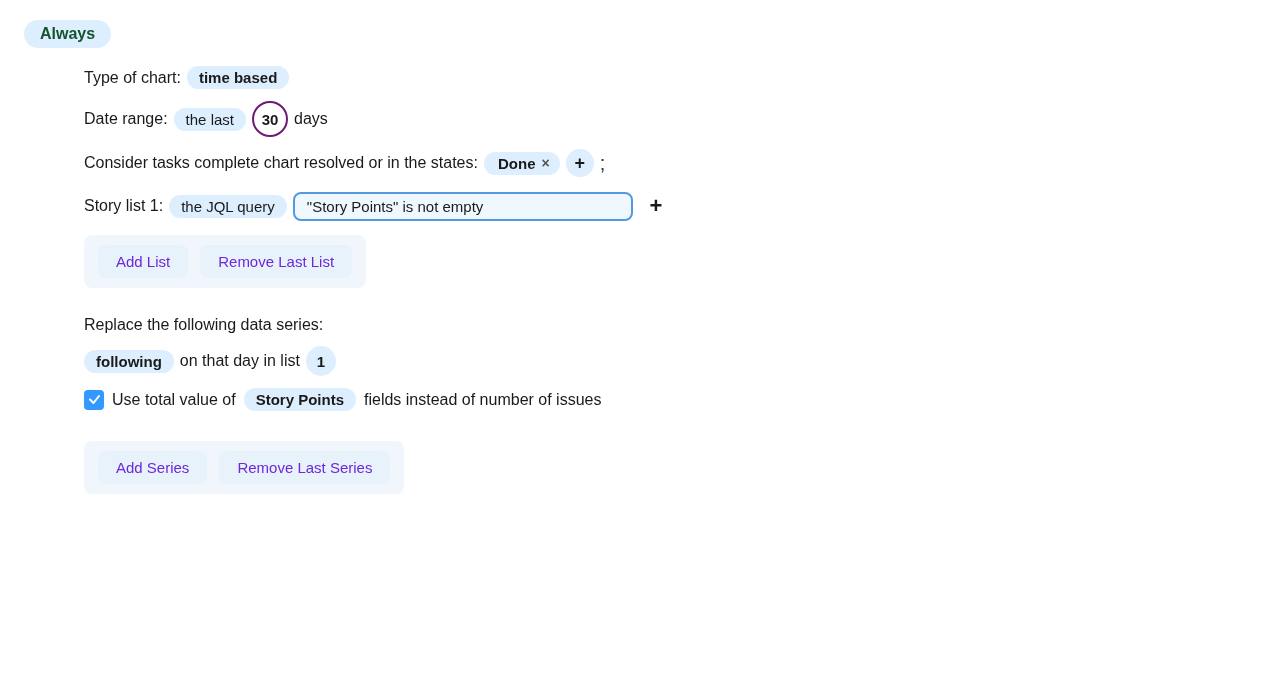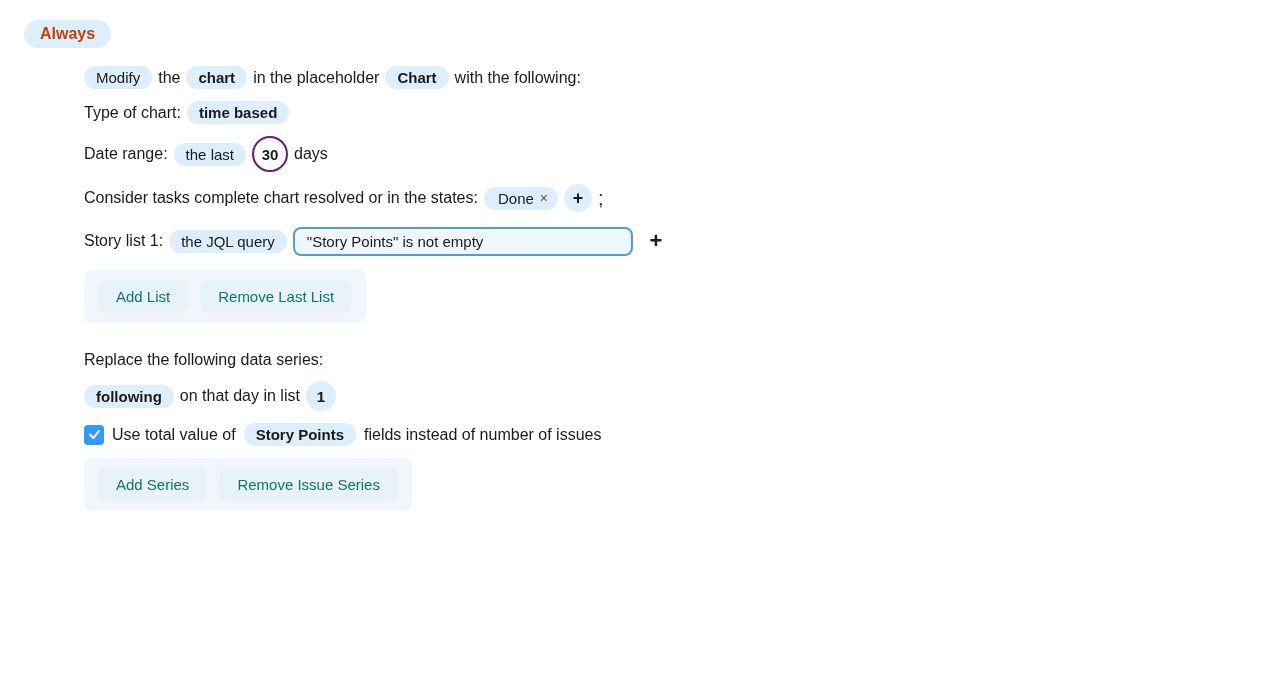--- a/index.html
+++ b/index.html
@@ -40,21 +40,21 @@
       color: #1a1a1a;
     }
 
     .always-badge {
       display: inline-block;
       background: #ddeeff;
       border-radius: 16px;
       padding: 5px 16px;
       font-size: 16px;
       font-weight: 600;
-      color: #c2410c;
+      color: #14532d;
       margin-bottom: 18px;
     }
 
     .section {
       padding-left: 60px;
     }
 
     .row {
       display: flex;
       align-items: center;
@@ -105,21 +105,21 @@
     }
 
     .state-chip {
       display: inline-flex;
       align-items: center;
       gap: 6px;
       background: #ddeeff;
       border-radius: 16px;
       padding: 3px 10px 3px 14px;
       font-size: 15px;
-      font-weight: 400;
+      font-weight: 700;
       color: #1a1a1a;
     }
 
     .state-chip .close-x {
       font-size: 14px;
       color: #555;
       cursor: pointer;
     }
 
     .add-plus {
@@ -137,21 +137,21 @@
     }
 
     .btn {
       display: inline-flex;
       align-items: center;
       background: #e8f2fa;
       border-radius: 8px;
       padding: 8px 18px;
       font-size: 15px;
       font-weight: 500;
-      color: #0f766e;
+      color: #6d28d9;
       cursor: pointer;
       border: none;
     }
 
     .btn-row {
       display: flex;
       align-items: center;
       gap: 12px;
       margin-top: 10px;
       background: #f0f6fb;
@@ -162,21 +162,21 @@
 
     .separator {
       margin: 28px 0 16px 0;
     }
 
     .checkbox-row {
       display: flex;
       align-items: center;
       gap: 8px;
       font-size: 16px;
-      margin-bottom: 12px;
+      margin-bottom: 30px;
     }
 
     .checkbox {
       width: 20px;
       height: 20px;
       background: #3399ff;
       border-radius: 4px;
       display: inline-flex;
       align-items: center;
       justify-content: center;
@@ -211,28 +211,20 @@
 <body>
 
 
 
 <div class="always-badge">
   <span>Always</span>
 </div>
 
 <div class="section">
 
-  <div class="row">
-    <span class="chip">Modify</span>
-    <span>the</span>
-    <span class="chip-bold">chart</span>
-    <span>in the placeholder</span>
-    <span class="chip-bold">Chart</span>
-    <span>with the following:</span>
-  </div>
 
   <div class="row">
     <span>Type of chart:</span>
     <span class="chip-bold">time based</span>
   </div>
 
   <div class="row">
     <span>Date range:</span>
     <span class="chip">the last</span>
     <span class="number-input">30</span>
@@ -280,18 +272,18 @@
         <path d="M2 6.5L5.5 10L11 3" stroke="white" stroke-width="2" stroke-linecap="round" stroke-linejoin="round"></path>
       </svg>
     </span>
     <span>Use total value of</span>
     <span class="chip-bold">Story Points</span>
     <span>fields instead of number of issues</span>
   </div>
 
   <div class="btn-row">
     <button class="btn">Add Series</button>
-    <button class="btn">Remove Issue Series</button>
+    <button class="btn">Remove Last Series</button>
   </div>
 </div>
 
 
 
 
 </body></html>

